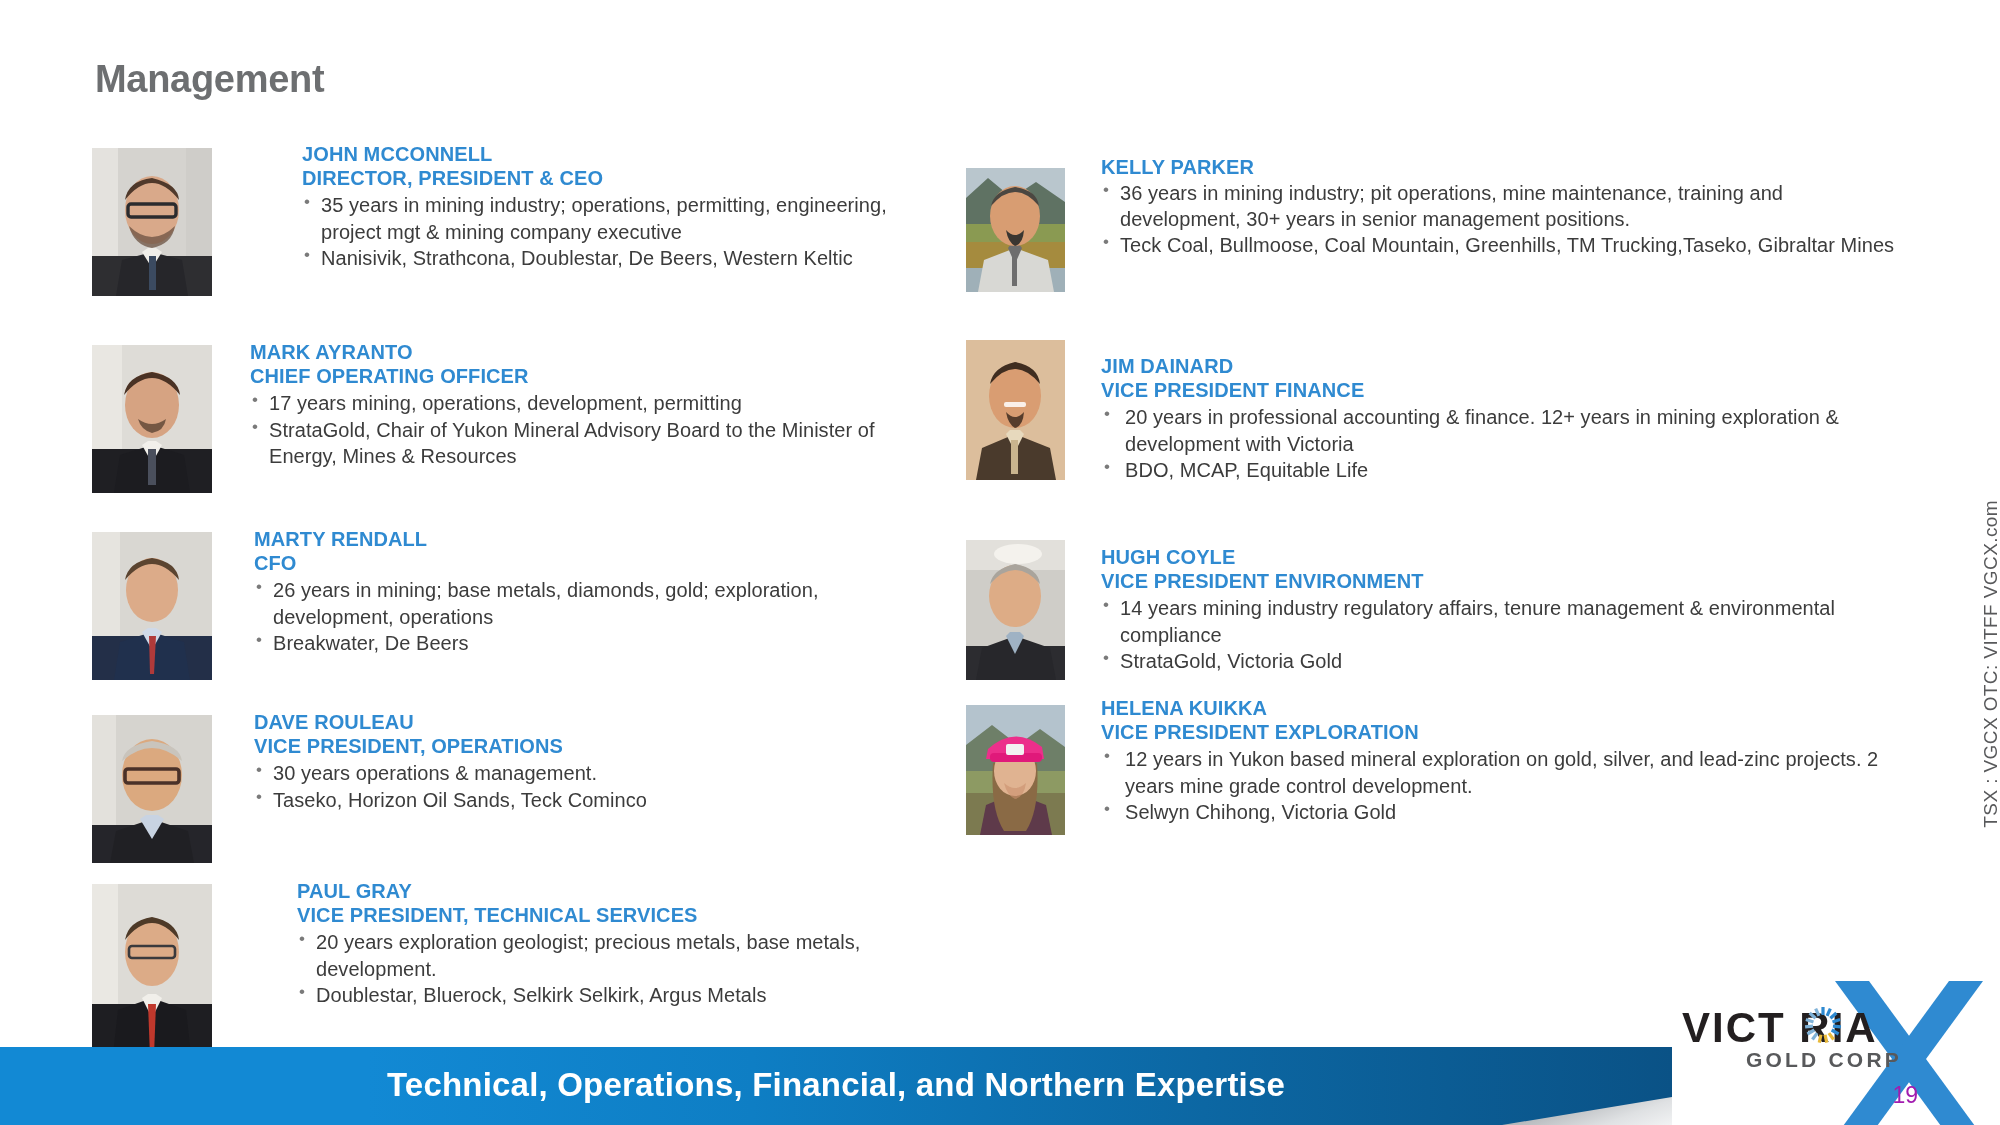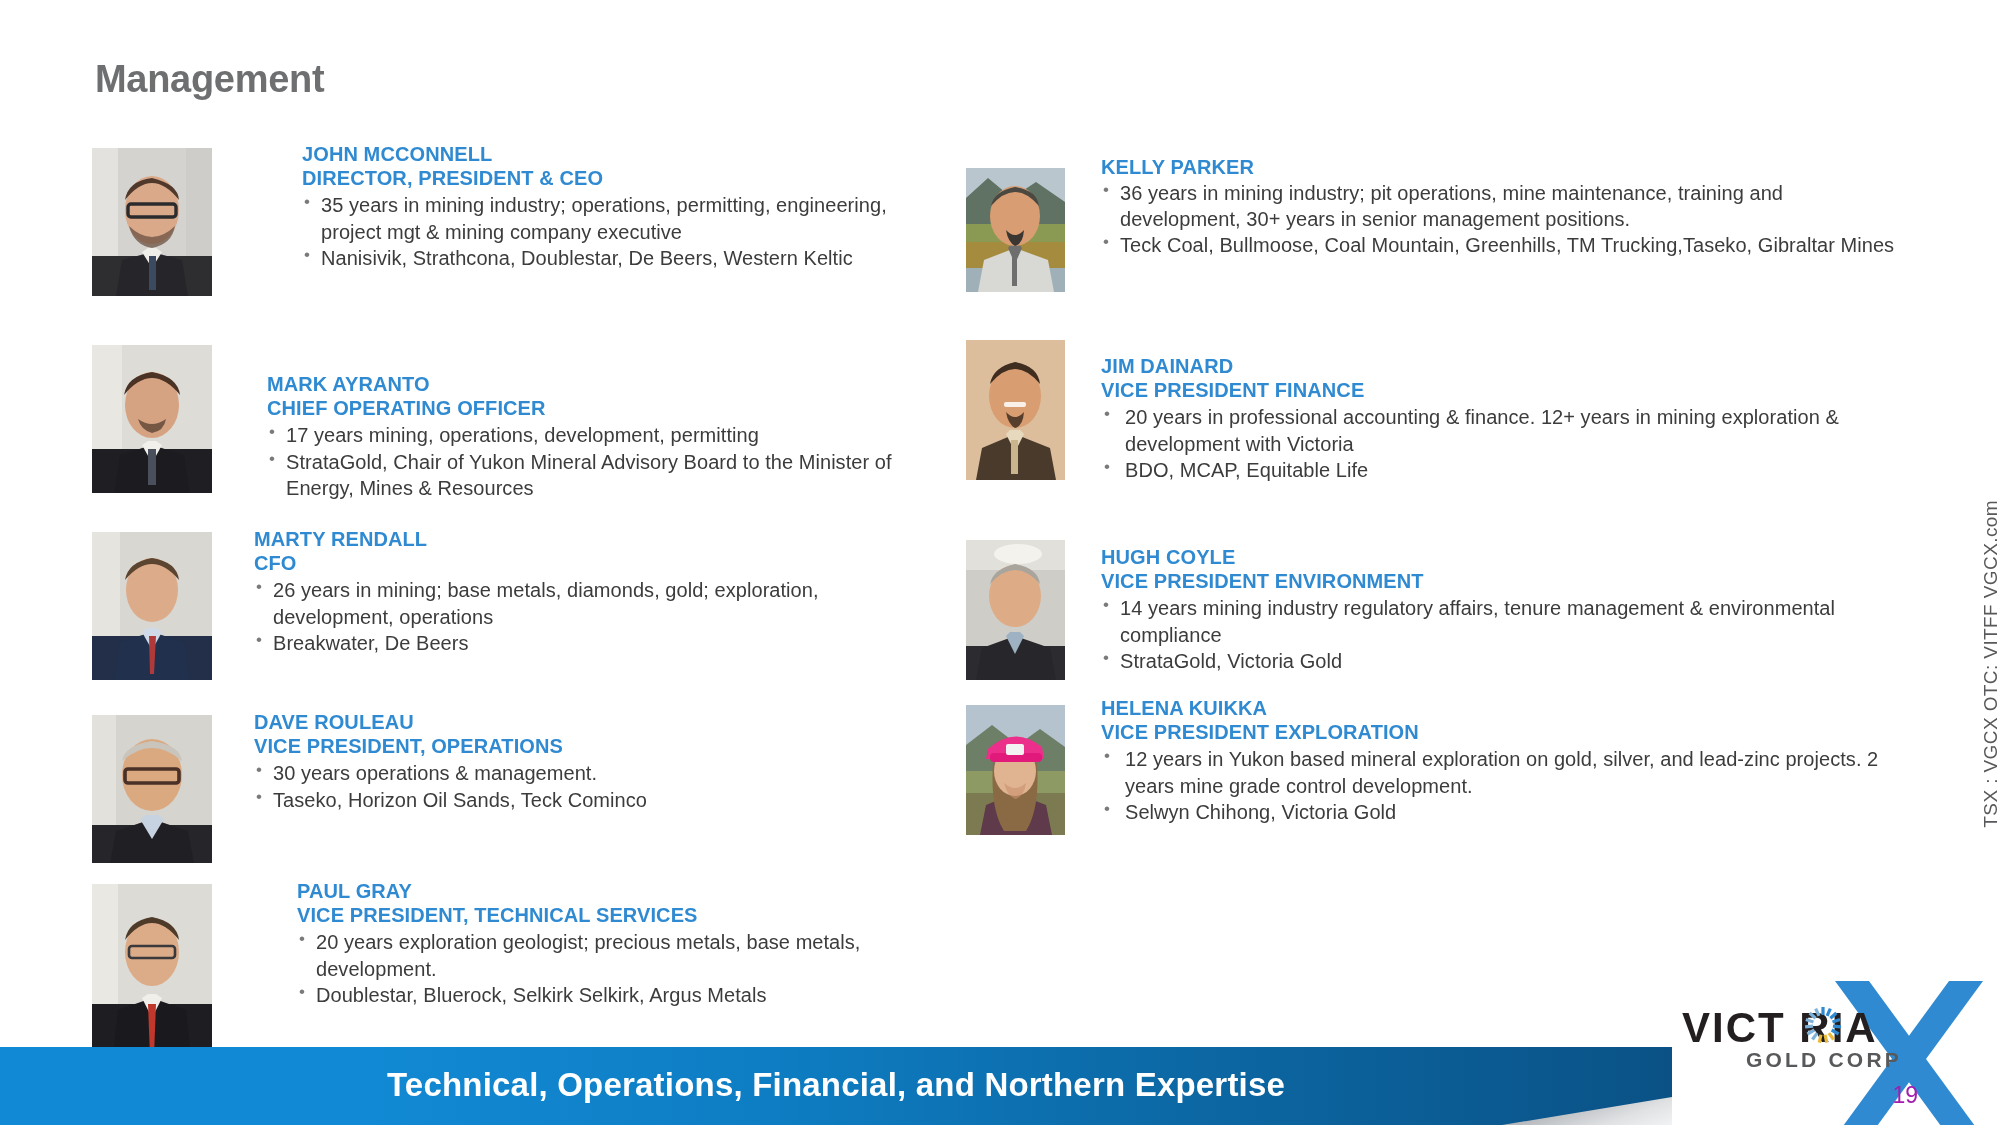--- a/index.html
+++ b/index.html
@@ -137,21 +137,21 @@
           <rect x="0" y="0" width="30" height="148" fill="#e9e7e2"></rect>
           <rect x="0" y="104" width="120" height="44" fill="#1f1f23"></rect>
           <path d="M28 110 L60 100 L92 110 L98 148 L22 148 Z" fill="#1c1c20"></path>
           <path d="M50 100 L60 118 L70 100 L64 96 L56 96 Z" fill="#f2f0eb"></path>
           <rect x="56" y="104" width="8" height="36" fill="#4a4f5c"></rect>
           <ellipse cx="60" cy="60" rx="27" ry="33" fill="#d6a382"></ellipse>
           <path d="M32 50 Q60 16 88 50 Q86 32 60 27 Q35 31 32 50Z" fill="#4a3224"></path>
           <path d="M46 74 Q60 84 74 74 Q72 86 60 88 Q49 85 46 74Z" fill="#5d4433" opacity=".8"></path>
         </svg>
       </div>
-      <div class="bio" style="left:175px; top:-4px; width:640px;margin-top:32px;">
+      <div class="bio" style="left:158px; top:-4px; width:640px;">
         <div class="p-name">MARK AYRANTO</div>
         <div class="p-title">CHIEF OPERATING OFFICER</div>
         <ul class="p-bullets">
           <li>17 years mining, operations, development, permitting</li>
           <li>StrataGold, Chair of Yukon Mineral  Advisory Board to the Minister of Energy, Mines &amp; Resources</li>
         </ul>
       </div>
     </div>
 
     <div class="person" style="left:92px; top:532px; width:800px;">

